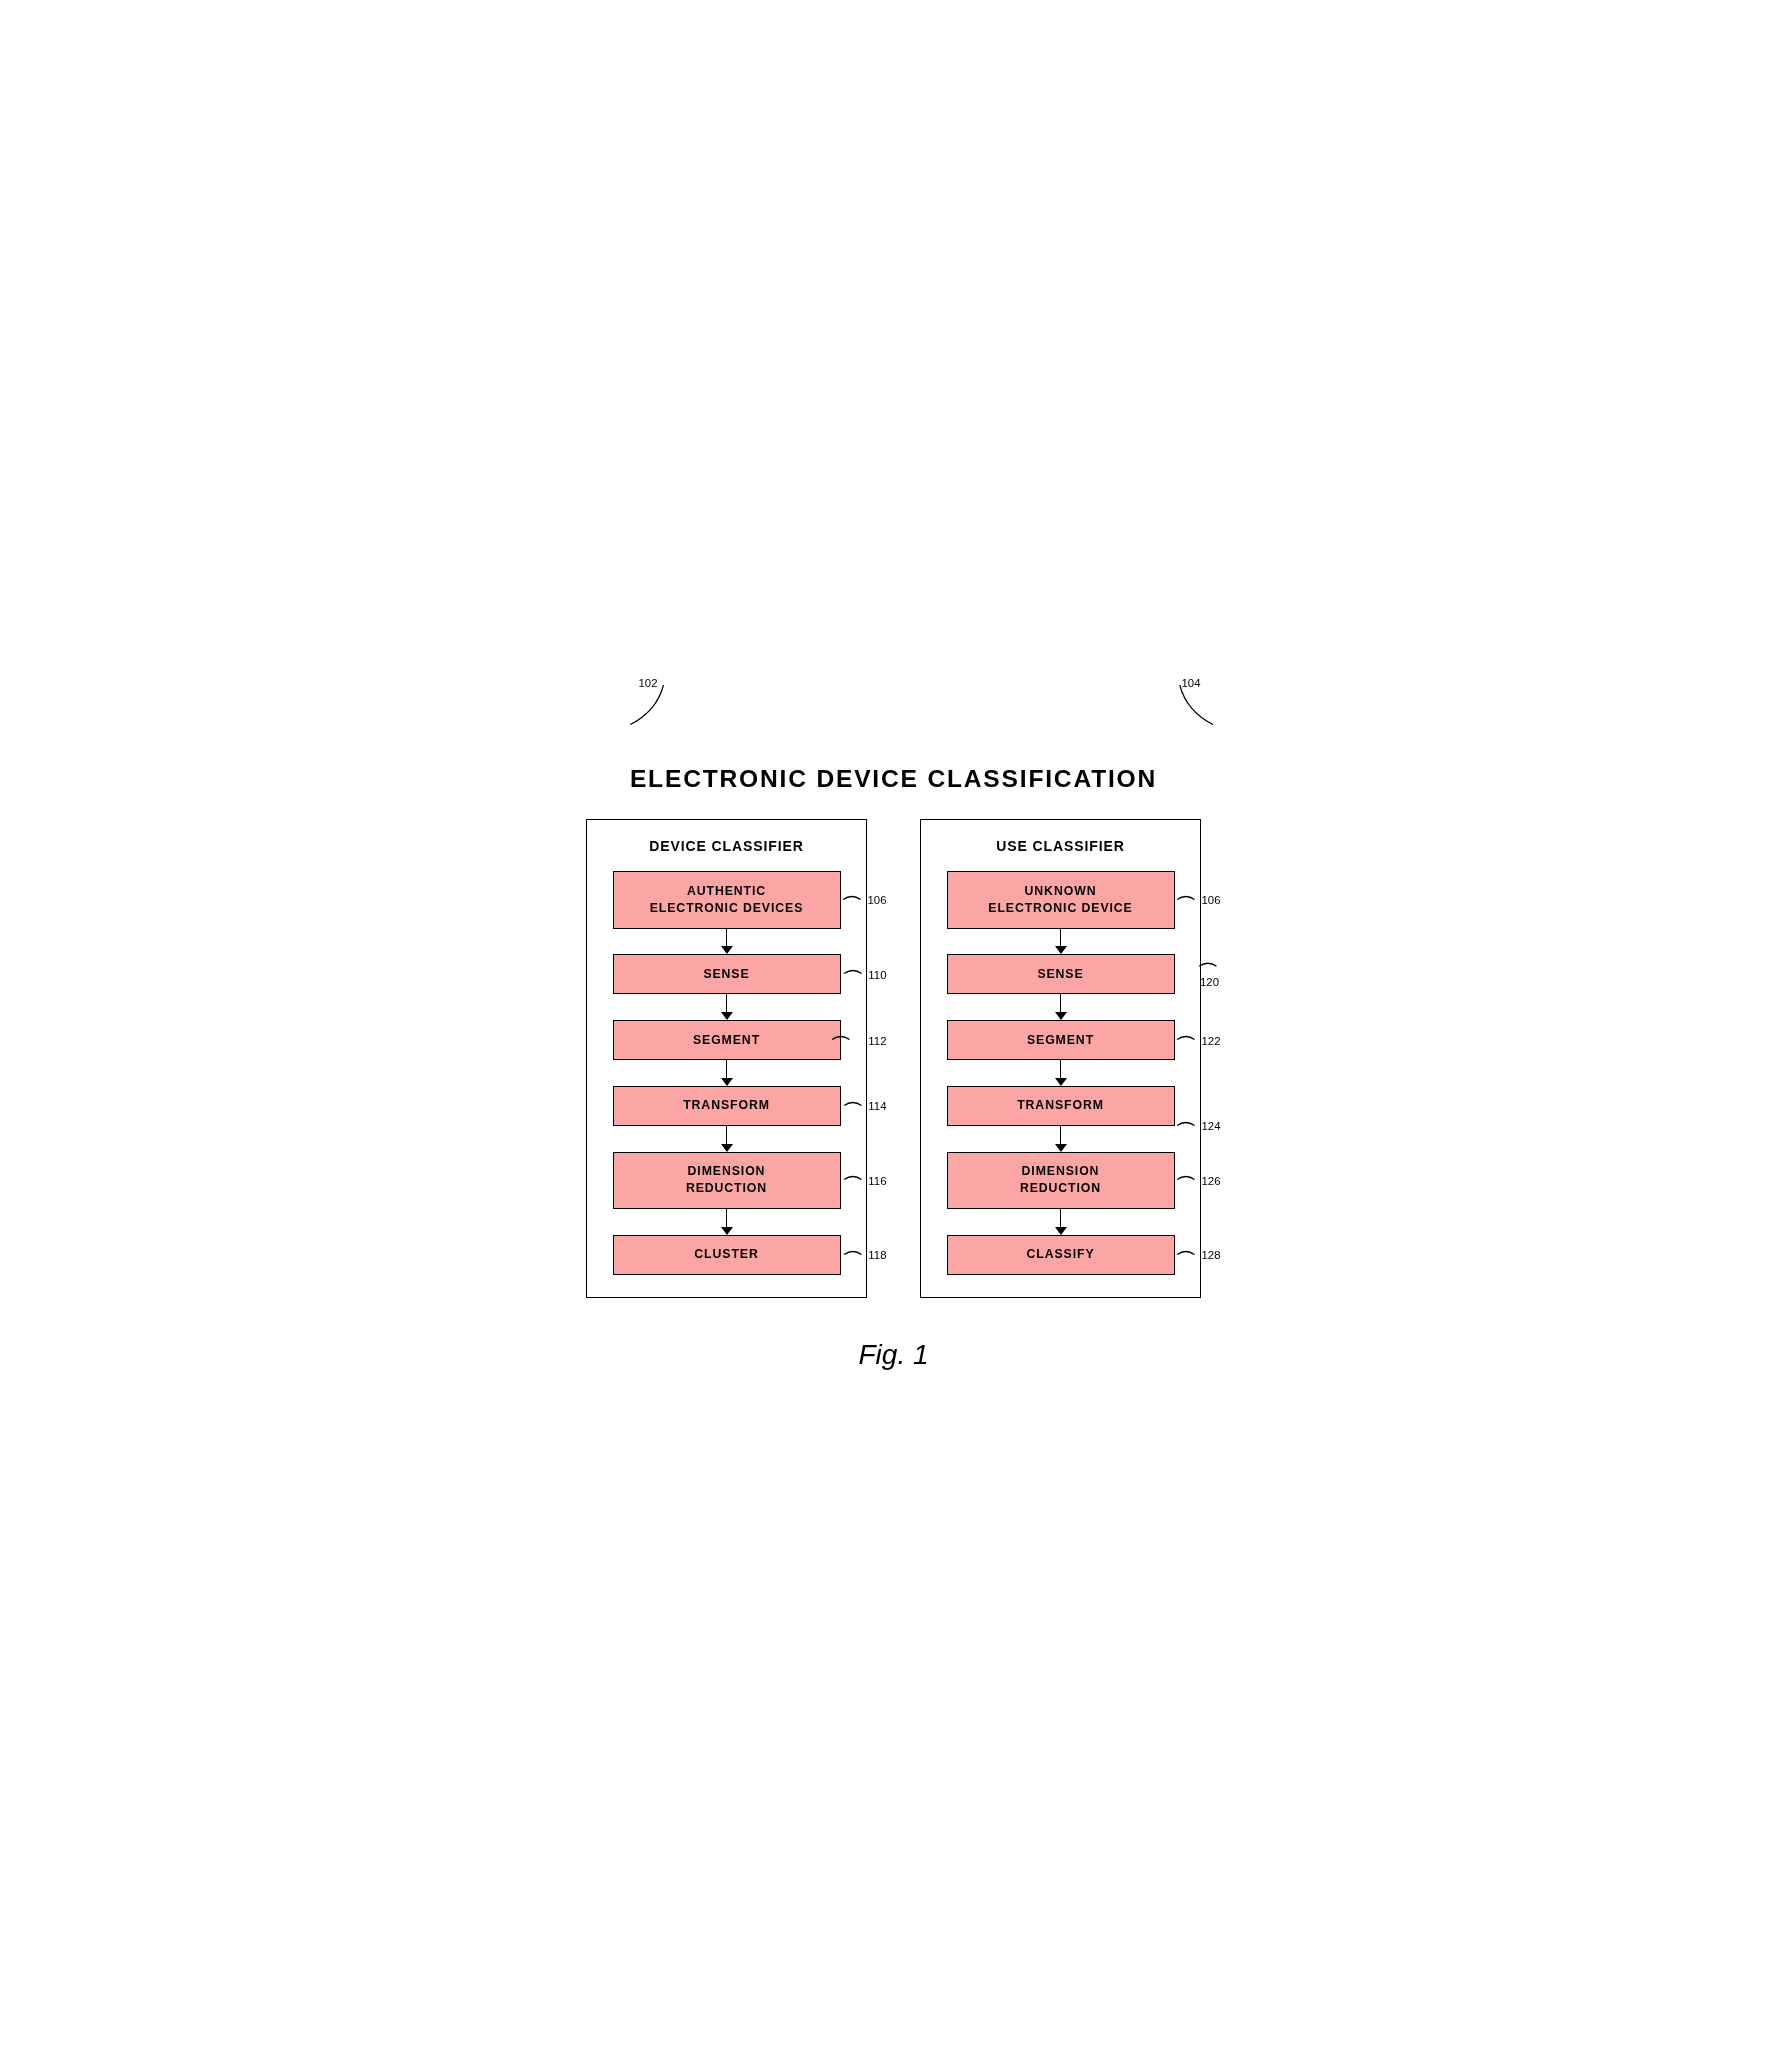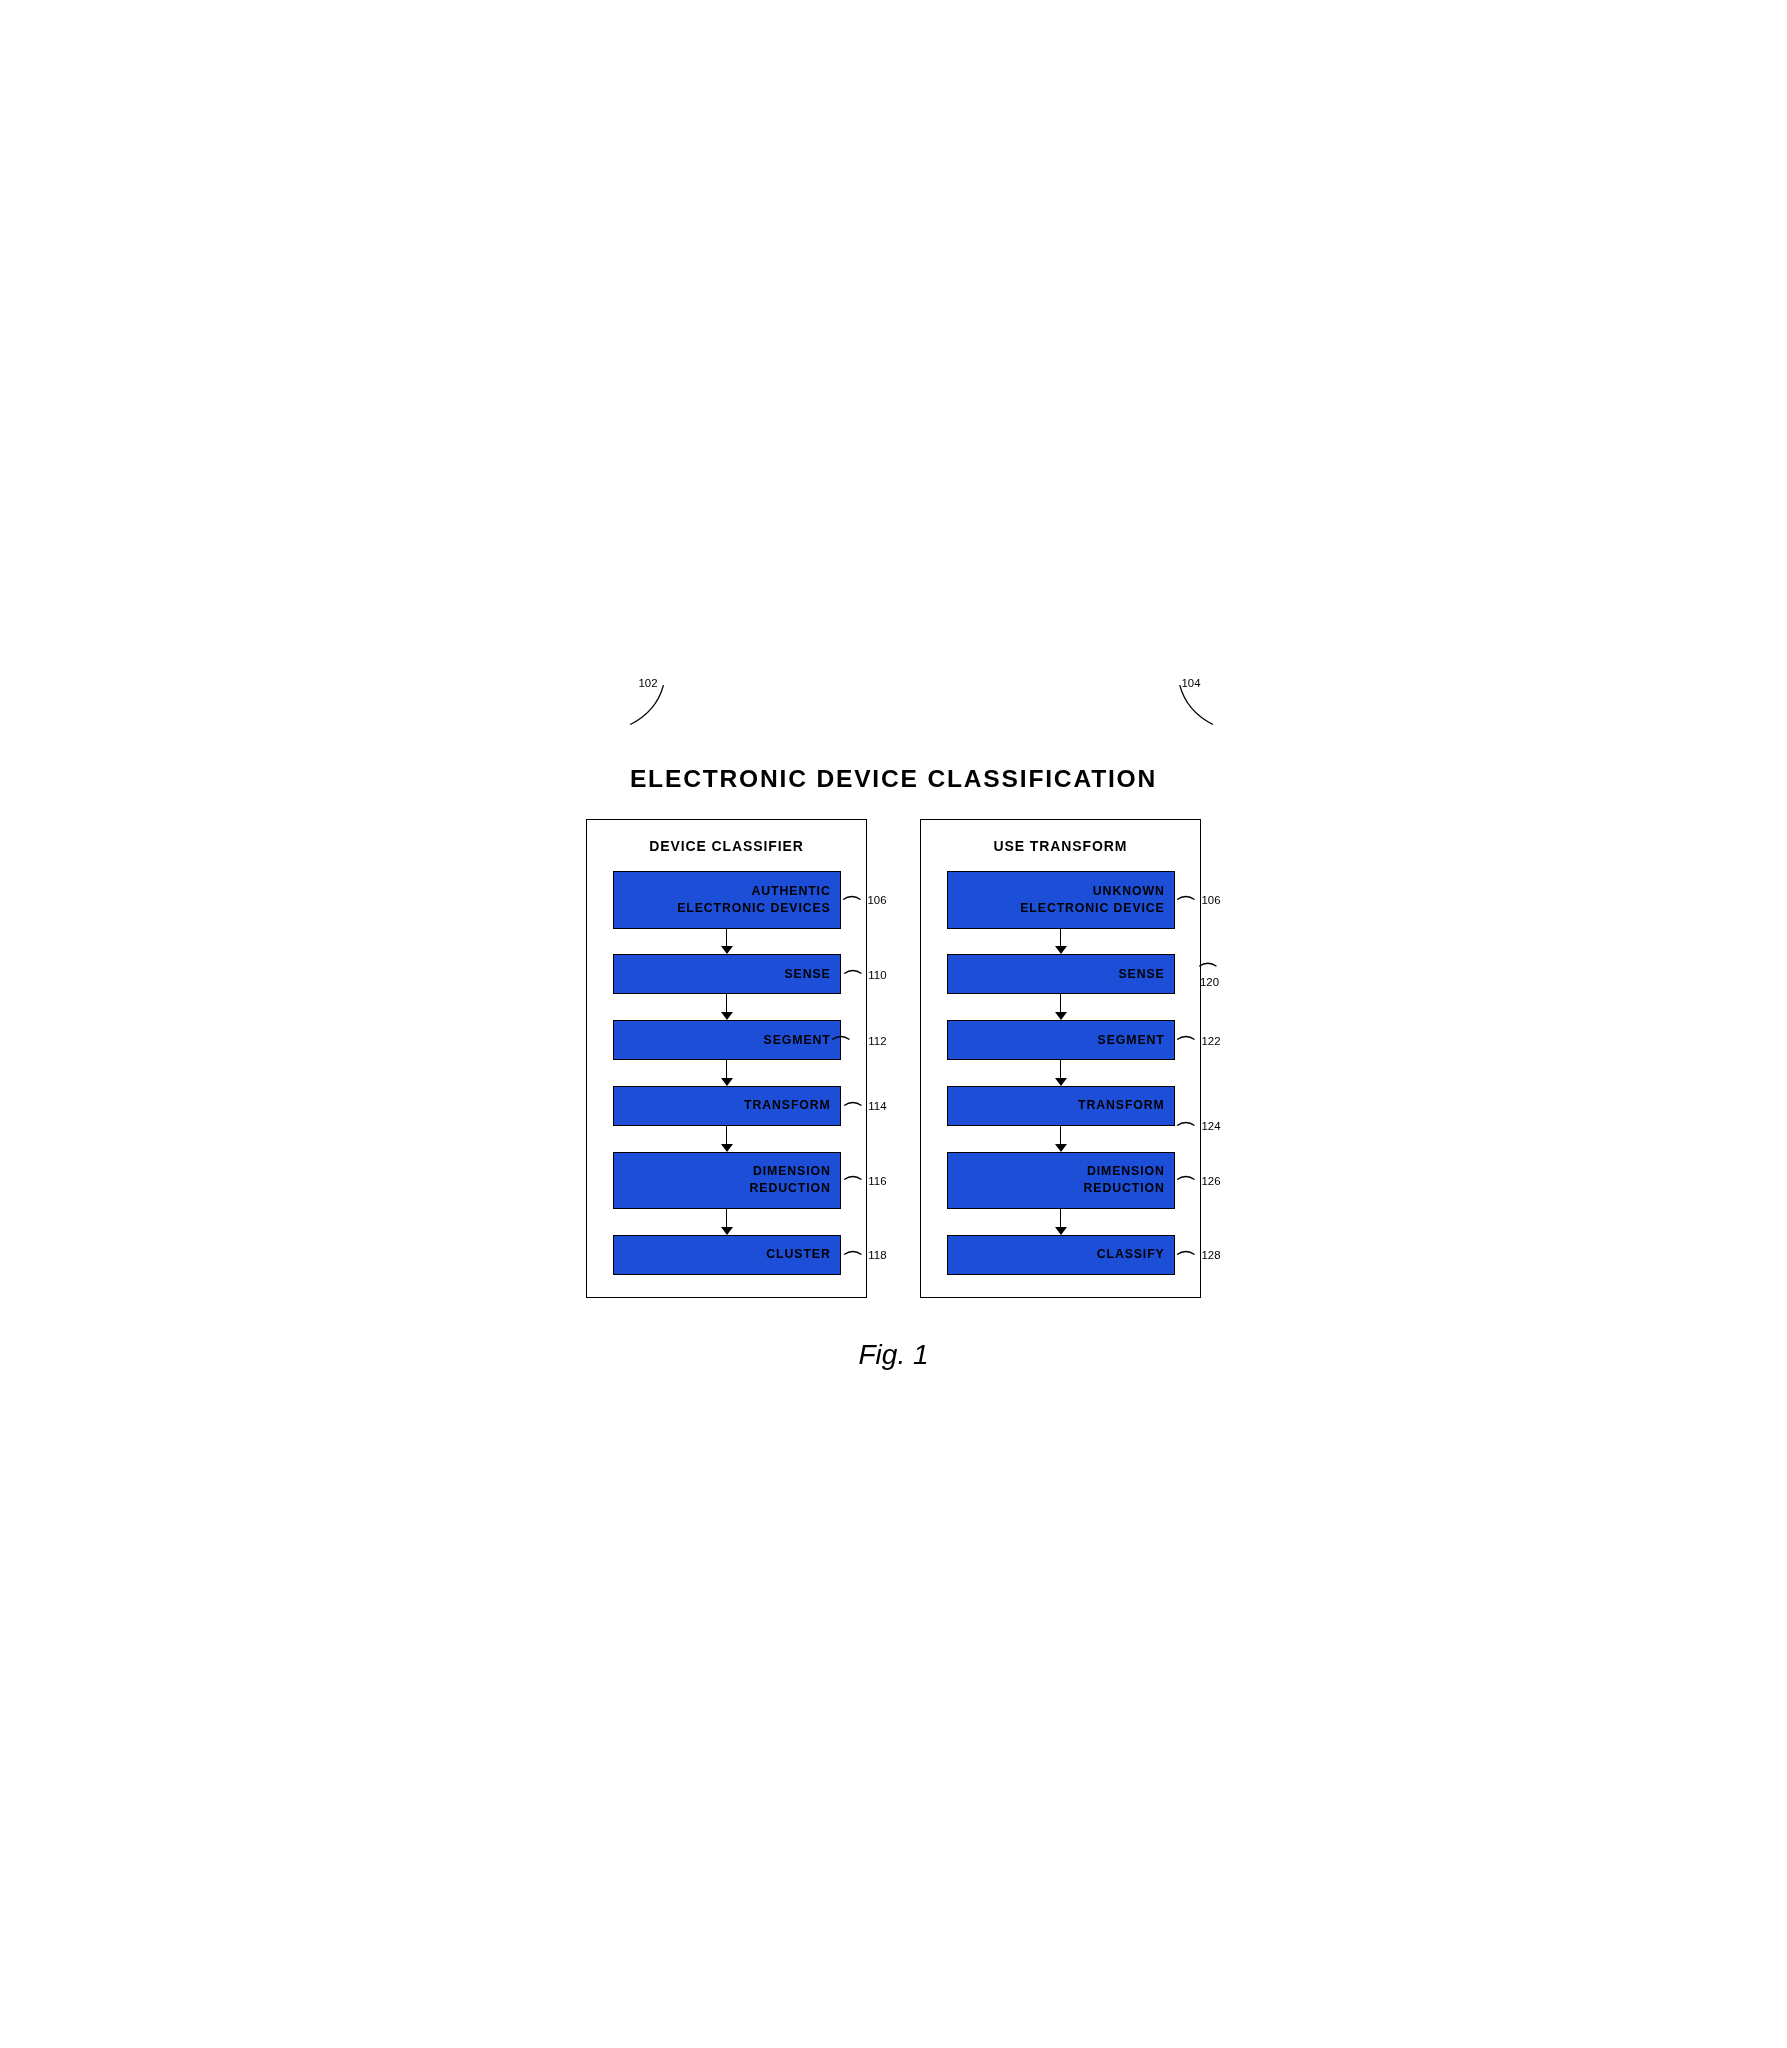--- a/index.html
+++ b/index.html
@@ -54,26 +54,26 @@
       font-size: 14px;
       font-weight: bold;
       letter-spacing: 0.9px;
       margin-bottom: 17.6px;
       text-align: center;
     }
     .flow-box {
       border: 1.8px solid #000;
       width: 228px;
       padding: 10.5px 8.8px;
-      text-align: right;
+      text-align: center;
       font-size: 12.3px;
       font-weight: bold;
       letter-spacing: 0.9px;
       line-height: 1.4;
-      background: #1d4ed8;
+      background: #fca5a5;
     }
     .arrow-down {
       display: flex;
       flex-direction: column;
       align-items: center;
       margin: 0;
     }
     .arrow-line {
       width: 1.8px;
       height: 17.6px;
@@ -217,21 +217,21 @@
               </svg>
             <span>118</span>
           </div>
         </div>
 
       </div>
     </div>
 
     <div class="column-wrapper">
       <div class="outer-box">
-        <div class="column-title">USE TRANSFORM</div>
+        <div class="column-title">USE CLASSIFIER</div>
 
         <div class="step-wrapper">
           <div class="flow-box">UNKNOWN<br>ELECTRONIC DEVICE</div>
           <div style="position:absolute; right:-46px; top:50%; transform:translateY(-50%); font-size:11.4px; display:flex; align-items:center; gap:2.6px;">
             <svg width="22" height="13" overflow="visible" viewBox="0 0 25 15">
                 <path d="M 0 7 Q 10 0 20 7" stroke="#000" stroke-width="1.5" fill="none"></path>
               </svg>
             <span>106</span>
           </div>
         </div>

